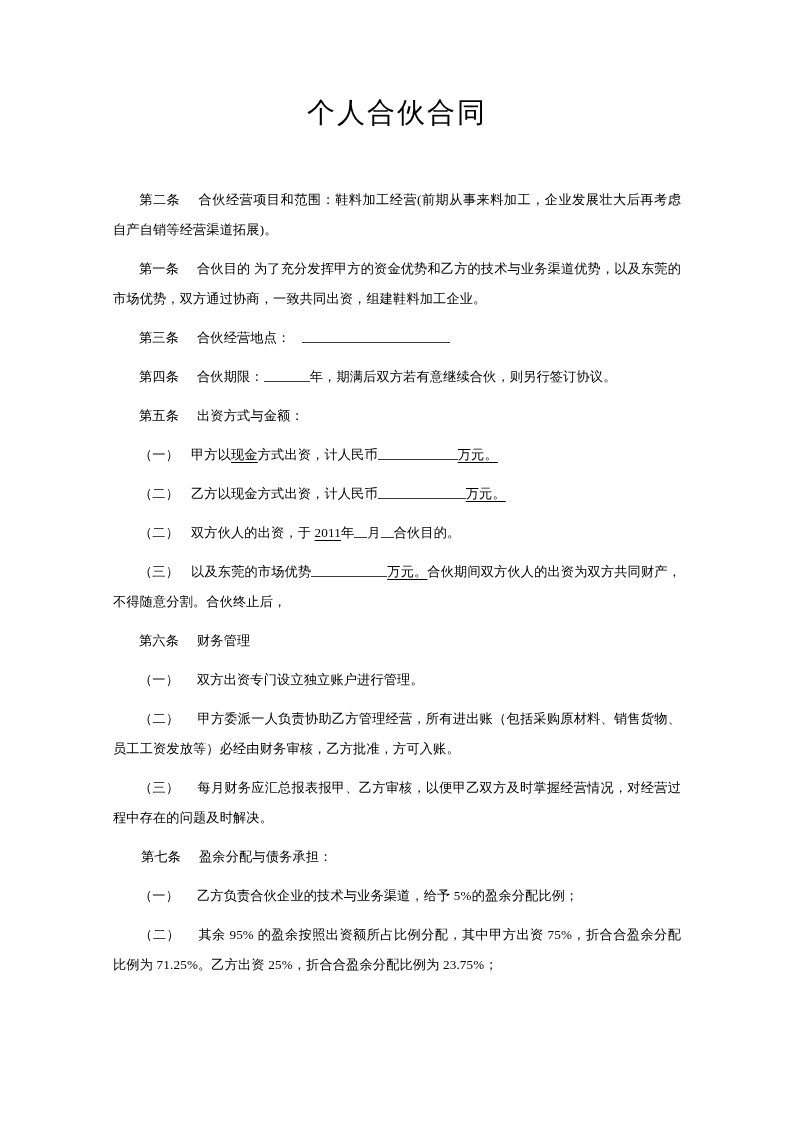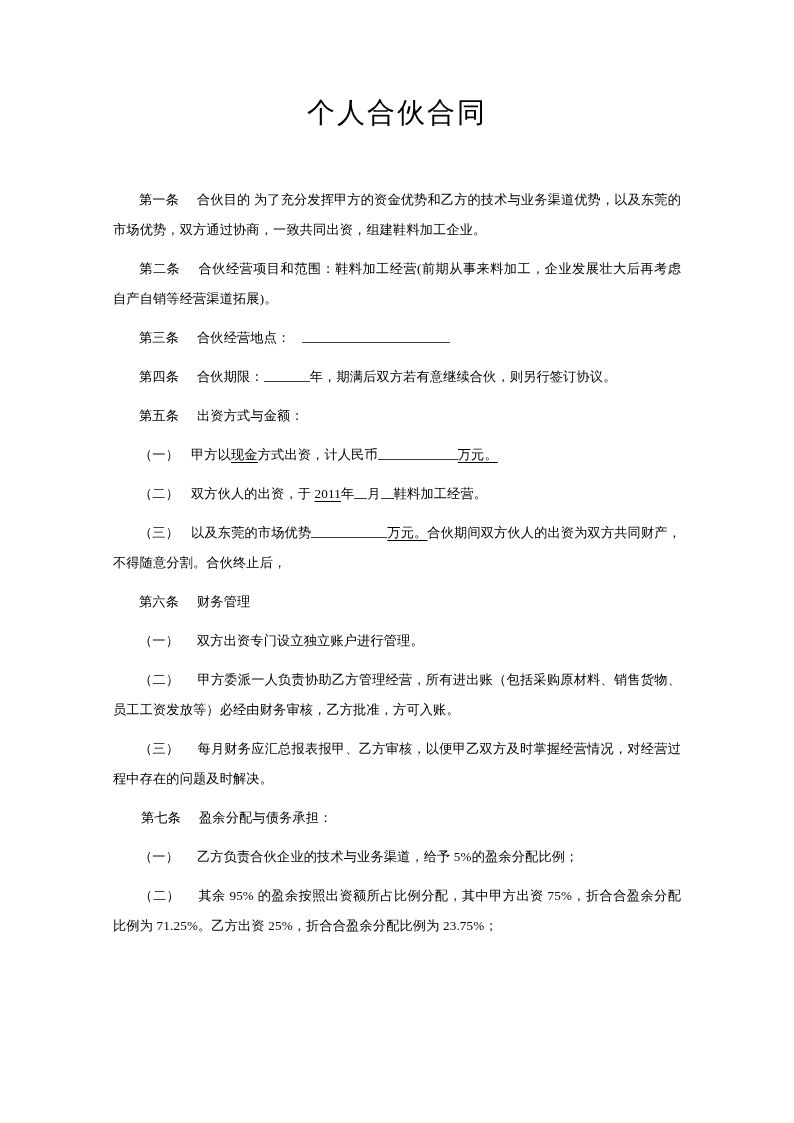--- a/index.html
+++ b/index.html
@@ -95,47 +95,50 @@
 
 <div class="page">
 
   <div class="doc-title">个人合伙合同</div>
 
   <div class="body-block">
 
 
 
     <p class="para">
-      <span class="ind"></span><span>第一条</span><span class="gap-m"></span><span>合伙目的</span>
-      <span>为了充分发挥甲方的资金优势和乙方的技术与业务渠道优势，以及东莞的市场优势，双方通过协商，一致共同出资，组建鞋料加工企业。</span>
+      <span class="ind"></span><span>第二条</span><span class="gap-m"></span><span>合伙经营项目和范围：</span><span>鞋料加工经营(前期从事来料加工，企业发展壮大后再考虑自产自销等经营渠道拓展)。</span>
     </p>
 
     <p class="para">
-      <span class="ind"></span><span>第二条</span><span class="gap-m"></span><span>合伙经营项目和范围：</span><span>鞋料加工经营(前期从事来料加工，企业发展壮大后再考虑自产自销等经营渠道拓展)。</span>
+      <span class="ind"></span><span>第一条</span><span class="gap-m"></span><span>合伙目的</span>
+      <span>为了充分发挥甲方的资金优势和乙方的技术与业务渠道优势，以及东莞的市场优势，双方通过协商，一致共同出资，组建鞋料加工企业。</span>
     </p>
 
     <p class="para">
       <span class="ind"></span><span>第三条</span><span class="gap-m"></span><span>合伙经营地点：</span><span class="gap-s"></span><span class="ul-line w-loc"></span>
     </p>
 
     <p class="para">
       <span class="ind"></span><span>第四条</span><span class="gap-m"></span><span>合伙期限：</span><span class="ul-line w-year"></span><span>年，期满后双方若有意继续合伙，则另行签订协议。</span>
     </p>
 
     <p class="para">
       <span class="ind"></span><span>第五条</span><span class="gap-m"></span><span>出资方式与金额：</span>
     </p>
 
     <p class="para">
       <span class="ind"></span><span>（一）</span><span class="gap-s"></span><span>甲方以</span><span class="uw">现金</span><span>方式出资，计人民币</span><span class="ul-line w-amt"></span><span class="uw">万元。</span>
     </p>
 
+    <p class="para">
+      <span class="ind"></span><span>（二）</span><span class="gap-s"></span><span>乙方以现金方式出资，计人民币</span><span class="ul-line w-amt2"></span><span class="uw">万元。</span>
+    </p>
 
     <p class="para">
-      <span class="ind"></span><span>（二）</span><span class="gap-s"></span><span>双方伙人的出资，于</span> <span class="uw">2011</span><span>年</span><span class="ul-line w-mini"></span><span>月</span><span class="ul-line w-mini"></span><span>鞋料加工经营。</span>
+      <span class="ind"></span><span>（二）</span><span class="gap-s"></span><span>双方伙人的出资，于</span> <span class="uw">2011</span><span>年</span><span class="ul-line w-mini"></span><span>月</span><span class="ul-line w-mini"></span><span>合伙目的。</span>
     </p>
 
     <p class="para">
       <span class="ind"></span><span>（三）</span><span class="gap-s"></span><span>以及东莞的市场优势</span><span class="ul-line w-amt3"></span><span class="uw">万元。</span><span>合伙期间双方伙人的出资为双方共同财产，不得随意分割。合伙终止后，</span>
     </p>
 
     <p class="para">
       <span class="ind"></span><span>第六条</span><span class="gap-m"></span><span>财务管理</span>
     </p>
 

